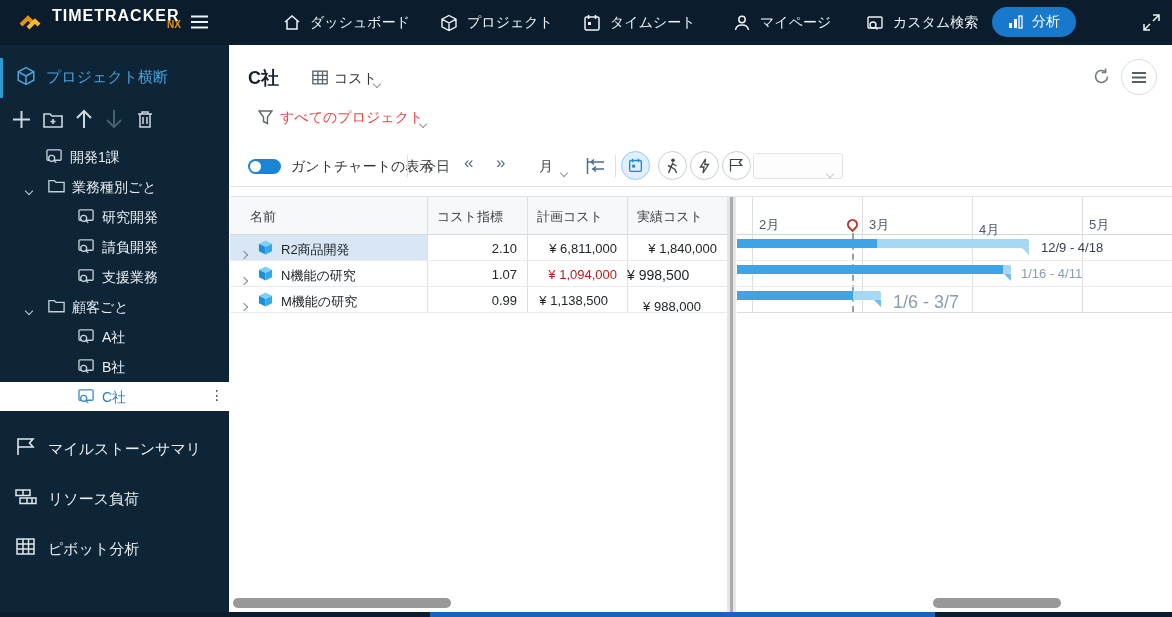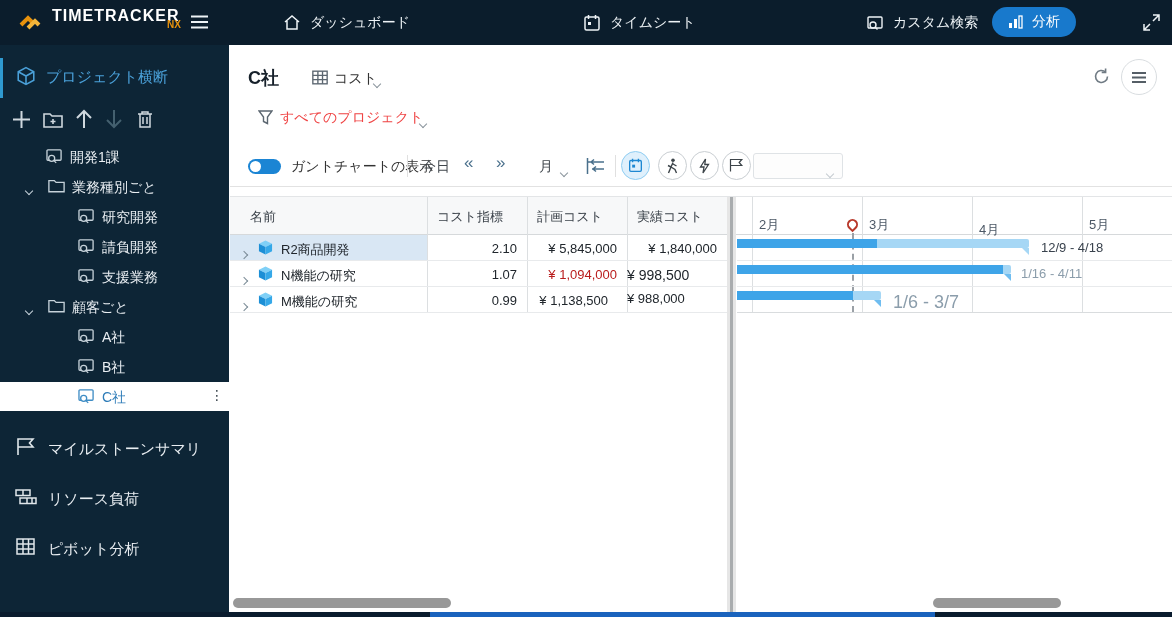--- a/index.html
+++ b/index.html
@@ -51,29 +51,46 @@
     </div>
 
     <div class="navitem" style="left:283px;">
       <span>
           <svg width="18" height="18" viewBox="0 0 18 18">
             <path d="M2 8 L9 2 L16 8 M4 7 V15 H14 V7" fill="none" stroke="#eef3f6" stroke-width="1.5"></path>
           </svg>
         </span>
       <span>ダッシュボード</span>
     </div>
+    <div class="navitem" style="left:440px;">
+      <span>
+          <svg width="18" height="18" viewBox="0 0 18 18">
+            <path d="M9 1.5 L16 5.2 V12.8 L9 16.5 L2 12.8 V5.2 Z M2 5.2 L9 9 L16 5.2 M9 9 V16.5" fill="none" stroke="#eef3f6" stroke-width="1.4"></path>
+          </svg>
+        </span>
+      <span>プロジェクト</span>
+    </div>
     <div class="navitem" style="left:583px;">
       <span>
           <svg width="18" height="18" viewBox="0 0 18 18">
             <rect x="2" y="3" width="14" height="13" rx="1.5" fill="none" stroke="#eef3f6" stroke-width="1.5"></rect>
             <path d="M5.5 1 V5 M12.5 1 V5" stroke="#eef3f6" stroke-width="1.5"></path>
             <rect x="5" y="8" width="3" height="3" fill="#eef3f6"></rect>
           </svg>
         </span>
       <span>タイムシート</span>
+    </div>
+    <div class="navitem" style="left:733px;">
+      <span>
+          <svg width="18" height="18" viewBox="0 0 18 18">
+            <circle cx="9" cy="5.5" r="3.2" fill="none" stroke="#eef3f6" stroke-width="1.5"></circle>
+            <path d="M2.5 16 C3 12.5 5.5 11 9 11 C12.5 11 15 12.5 15.5 16" fill="none" stroke="#eef3f6" stroke-width="1.5"></path>
+          </svg>
+        </span>
+      <span>マイページ</span>
     </div>
     <div class="navitem" style="left:866px;">
       <span>
           <svg width="18" height="18" viewBox="0 0 18 18">
             <rect x="2" y="3" width="14" height="11" rx="1" fill="none" stroke="#eef3f6" stroke-width="1.4"></rect>
             <circle cx="7" cy="11" r="3" fill="none" stroke="#eef3f6" stroke-width="1.4"></circle>
             <path d="M9.2 13.2 L11.5 15.5" stroke="#eef3f6" stroke-width="1.4"></path>
           </svg>
         </span>
       <span>カスタム検索</span>
@@ -337,21 +354,21 @@
     <span class="abs" style="left:11px;top:9px;color:#7a8b96;"><span class="chev-right"></span></span>
     <span class="abs" style="left:28px;top:5px;">
       <svg width="15" height="15" viewBox="0 0 16 16">
           <path d="M8 0.5 L15 4 L8 7.5 L1 4 Z" fill="#7fd0f7"></path>
           <path d="M1 4 V12 L8 15.5 V7.5 Z" fill="#1c8fd6"></path>
           <path d="M15 4 V12 L8 15.5 V7.5 Z" fill="#35a8e8"></path>
         </svg>
     </span>
     <span class="abs" style="left:51px;top:6px;font-size:13px;color:#20262c;white-space:nowrap;">R2商品開発</span>
     <span class="abs" style="left:197px;top:6px;width:90px;text-align:right;font-size:13px;color:#20262c;">2.10</span>
-    <span class="abs" style="left:297px;top:6px;width:90px;text-align:right;font-size:13px;color:#20262c;">¥ 5,845,000</span>
+    <span class="abs" style="left:297px;top:6px;width:90px;text-align:right;font-size:13px;color:#20262c;">¥ 6,811,000</span>
     <span class="abs" style="left:397px;top:6px;width:90px;text-align:right;font-size:13px;color:#20262c;">¥ 1,840,000</span>
   </div>
   <div class="hline" style="left:230px;top:260px;width:497px;background:#e8eaec;"></div>
 
   <div class="abs" style="left:230px;top:261px;width:576px;height:26px;cursor:pointer;">
     <span class="abs" style="left:11px;top:9px;color:#7a8b96;"><span class="chev-right"></span></span>
     <span class="abs" style="left:28px;top:5px;">
       <svg width="15" height="15" viewBox="0 0 16 16">
           <path d="M8 0.5 L15 4 L8 7.5 L1 4 Z" fill="#7fd0f7"></path>
           <path d="M1 4 V12 L8 15.5 V7.5 Z" fill="#1c8fd6"></path>
@@ -370,21 +387,21 @@
     <span class="abs" style="left:28px;top:5px;">
       <svg width="15" height="15" viewBox="0 0 16 16">
           <path d="M8 0.5 L15 4 L8 7.5 L1 4 Z" fill="#7fd0f7"></path>
           <path d="M1 4 V12 L8 15.5 V7.5 Z" fill="#1c8fd6"></path>
           <path d="M15 4 V12 L8 15.5 V7.5 Z" fill="#35a8e8"></path>
         </svg>
     </span>
     <span class="abs" style="left:51px;top:6px;font-size:13px;color:#20262c;white-space:nowrap;">M機能の研究</span>
     <span class="abs" style="left:197px;top:6px;width:90px;text-align:right;font-size:13px;color:#20262c;">0.99</span>
     <span class="abs" style="left:288px;top:6px;width:90px;text-align:right;font-size:13px;color:#20262c;">¥ 1,138,500</span>
-    <span class="abs" style="left:397px;top:4px;width:90px;text-align:left;font-size:13px;color:#20262c;">¥ 988,000</span>
+    <span class="abs" style="left:397px;top:12px;width:90px;text-align:center;font-size:13px;color:#20262c;">¥ 988,000</span>
   </div>
   <div class="hline" style="left:230px;top:312px;width:497px;background:#e8eaec;"></div>
 
   <div class="abs" style="left:727px;top:197px;width:9px;height:415px;background:#e6e6e6;cursor:col-resize;">
     <div class="abs" style="left:3px;top:0;width:3px;height:415px;background:#a9acae;"></div>
   </div>
 
   <div class="vline" style="left:752px;top:197px;height:116px;background:#dcdfe1;"></div>
   <div class="vline" style="left:862px;top:197px;height:116px;background:#dcdfe1;"></div>
   <div class="vline" style="left:972px;top:197px;height:116px;background:#dcdfe1;"></div>

